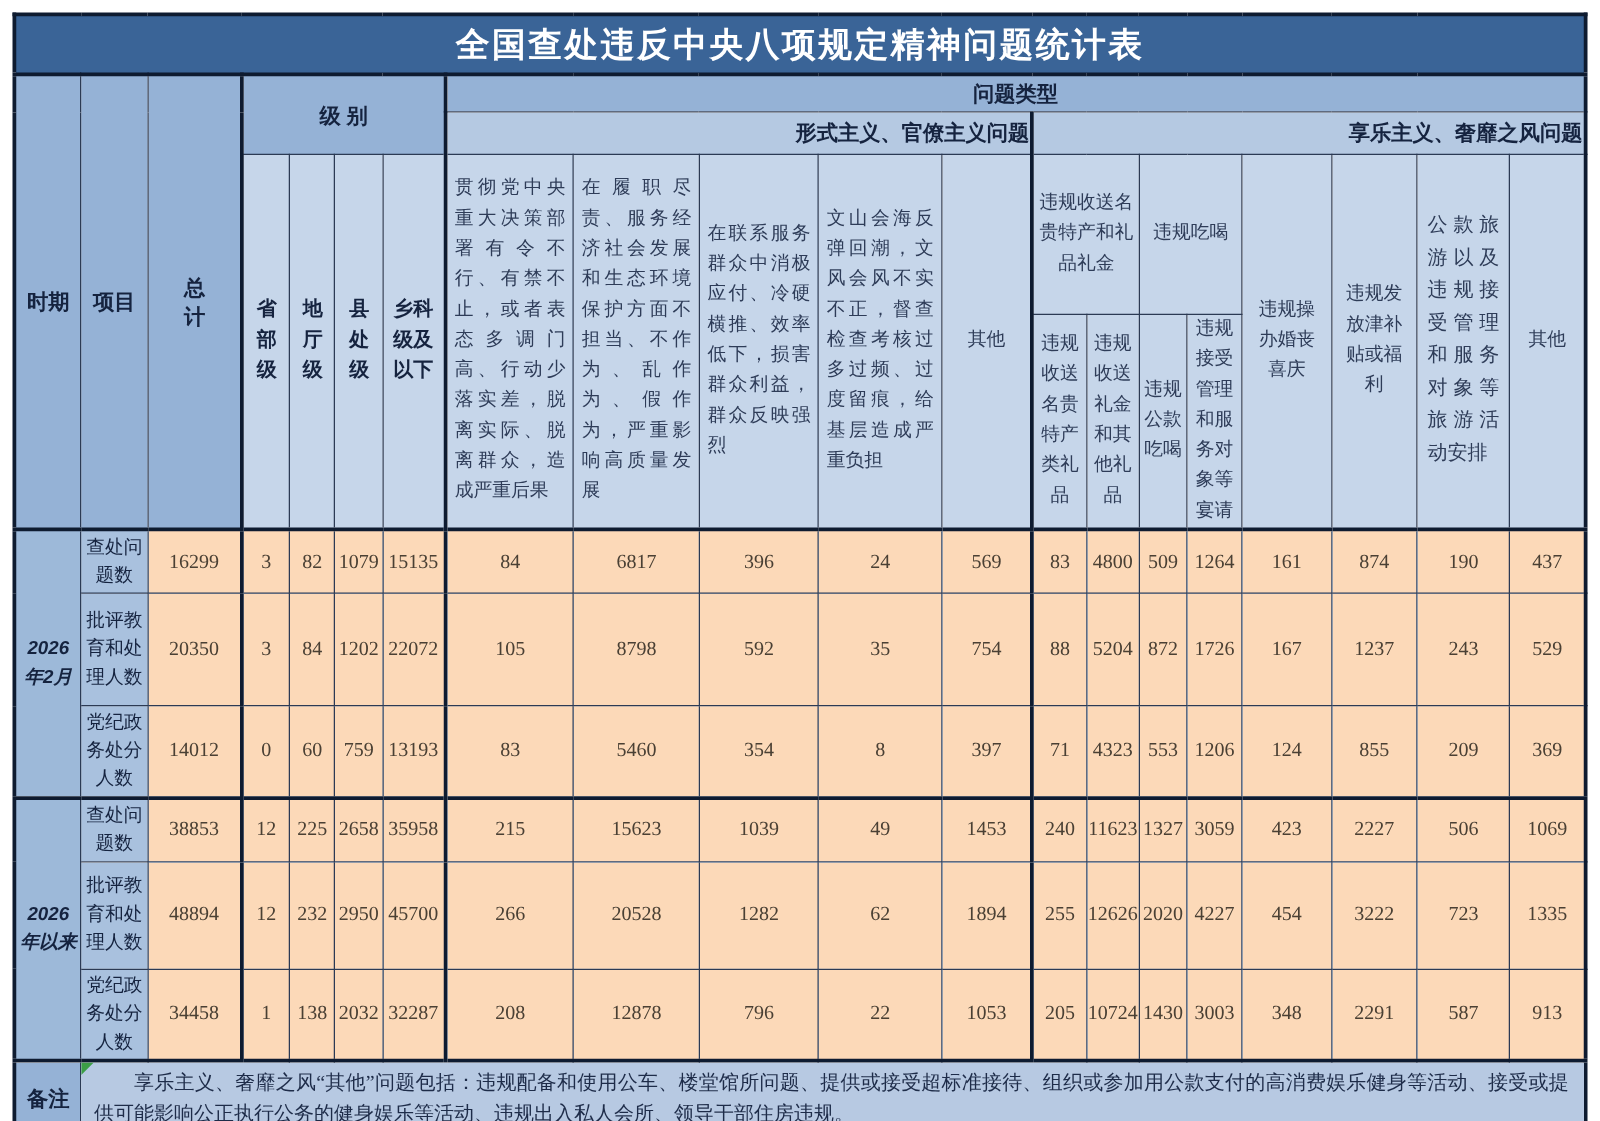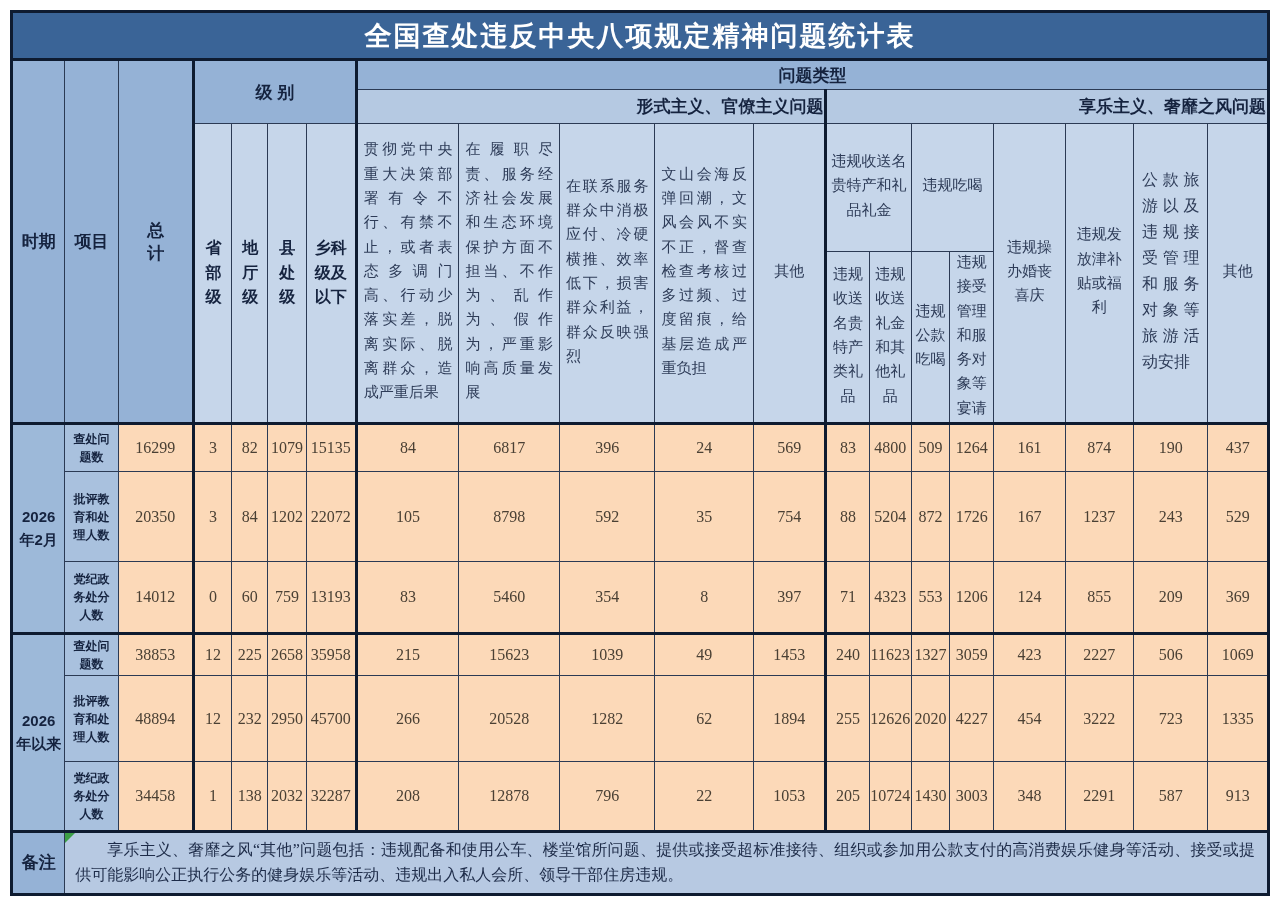--- a/index.html
+++ b/index.html
@@ -38,23 +38,23 @@
   .vstack{display:inline-block;width:1.05em;text-align:right;}
   .wstack{display:inline-block;width:2.15em;}
   .desc{background:var(--sub-bg);color:var(--ink-serif);
         font-family:Liberation Mono, monospace;font-size:15px;line-height:1.62;
         text-align:justify;text-justify:inter-character;padding:6px 6px;}
   .tight{padding:0 2px;}
   .ctr{text-align:center;}
   .num{background:var(--num-bg);color:var(--ink-num);
        font-family:"Liberation Serif",serif;font-size:16px;text-align:center;padding:0;}
   .plabel{background:var(--plabel-bg);color:var(--ink);font-weight:bold;
-       font-size:15px;text-align:center;line-height:1.5;padding:0 2px;}
-  .rlabel{background:var(--rlabel-bg);color:var(--ink);font-weight:bold;
-       font-size:12px;text-align:center;line-height:1.5;padding:2px 3px;}
+       font-size:15px;text-align:center;line-height:1.5;padding:0 2px;font-style:italic;}
+  .rlabel{background:var(--rlabel-bg);color:var(--ink);font-weight:normal;
+       font-size:15px;text-align:center;line-height:1.5;padding:2px 3px;}
   .notelbl{background:var(--hd-bg);color:var(--ink);font-weight:bold;font-size:17px;text-align:center;}
   .notecell{background:var(--note-bg);position:relative;padding:5px 12px 5px 10px;}
   .notetext{font-family:"Liberation Serif",serif;font-size:16px;line-height:1.55;
        color:#1e2c49;text-indent:2em;text-align:justify;text-justify:inter-character;}
   .marker{position:absolute;top:0;left:0;width:0;height:0;
        border-top:10px solid #3c9e46;border-right:10px solid transparent;}
 </style>
 </head>
 <body>
 

